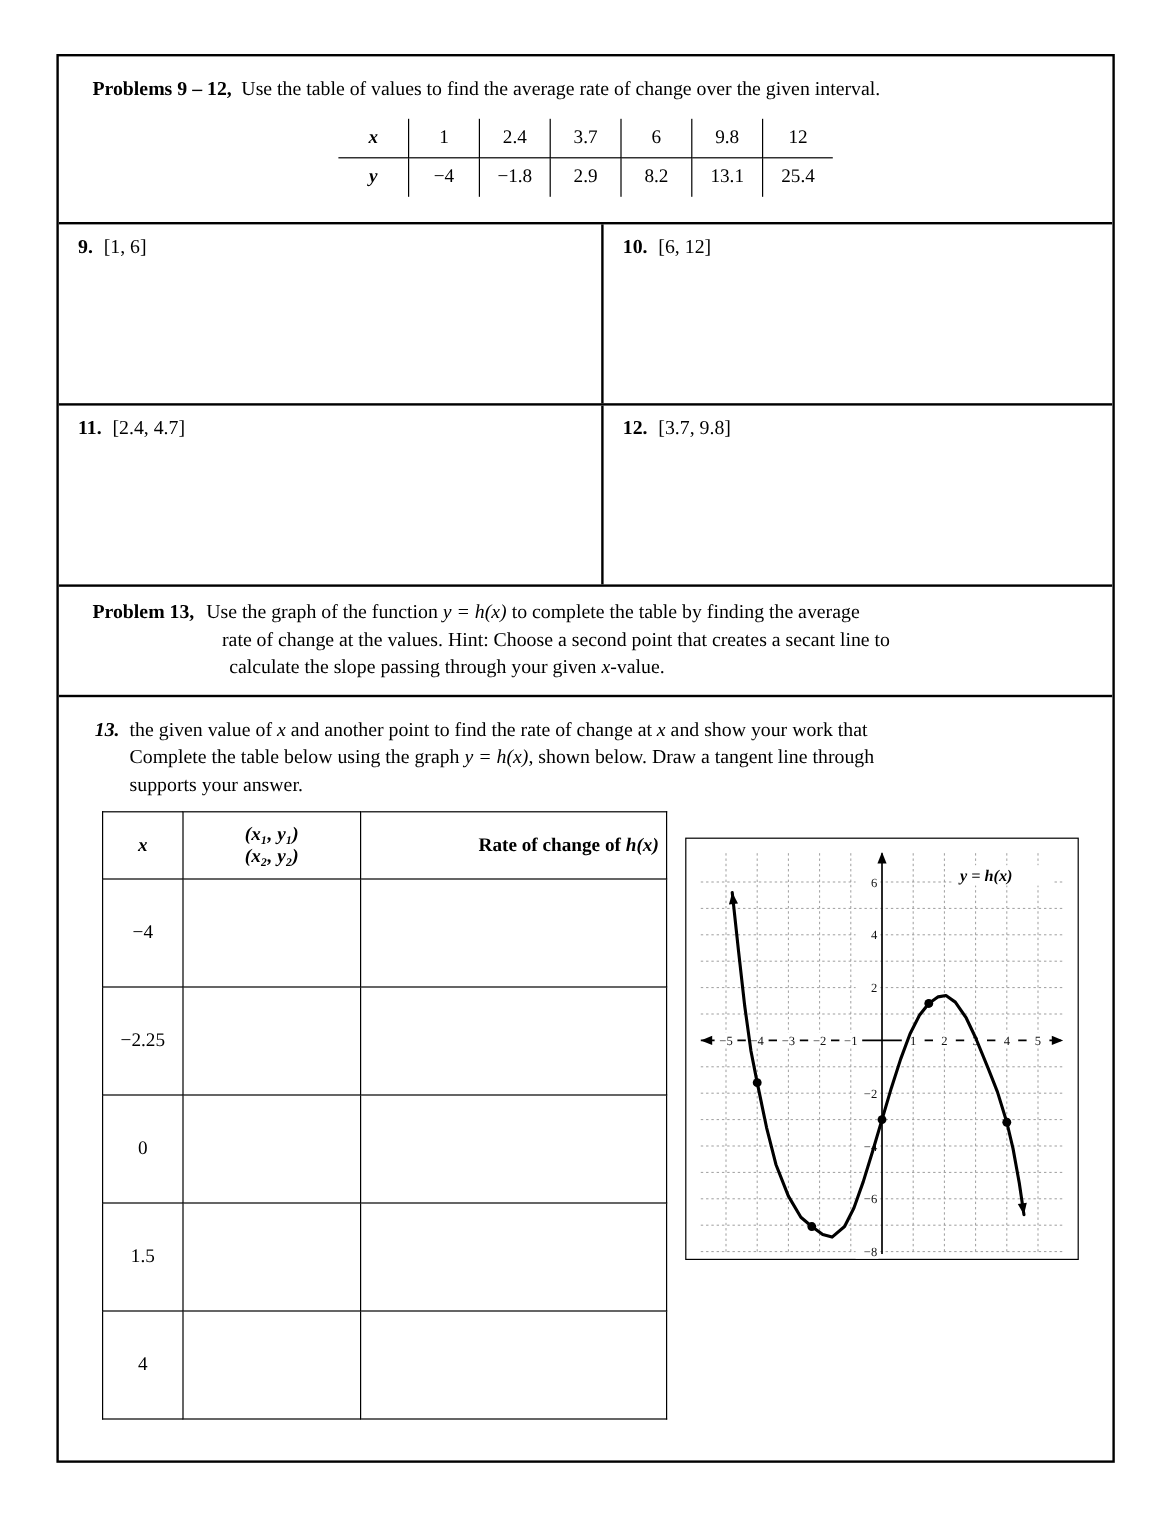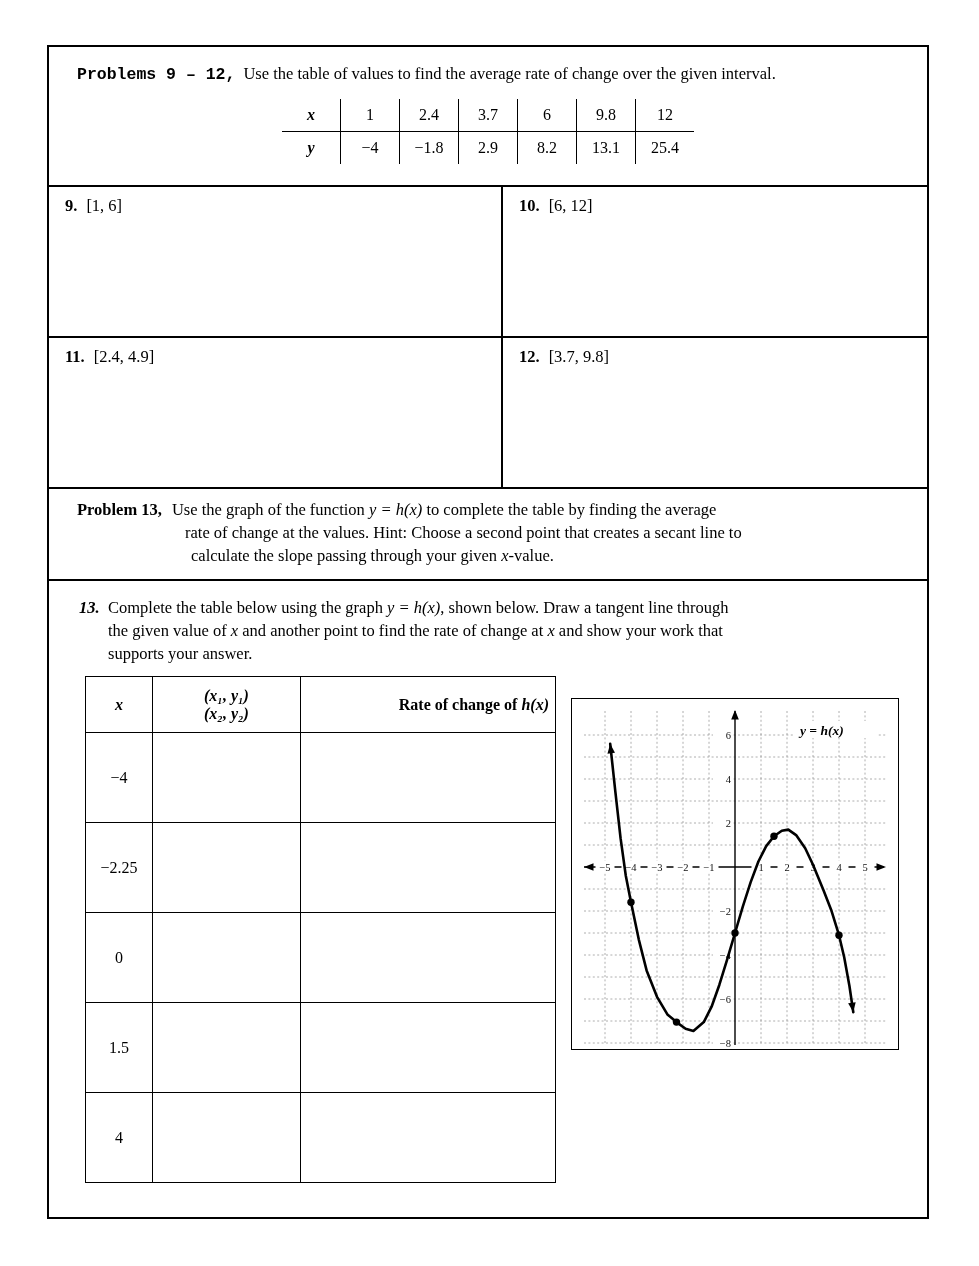--- a/index.html
+++ b/index.html
@@ -4,21 +4,21 @@
 <style>
   html,body { margin:0; padding:0; background:#fff; }
   .page { position:relative; width:979px; height:1266px; background:#fff;
           font-family:"Liberation Serif","DejaVu Serif",serif; color:#000; }
   .sheet { position:absolute; left:47px; top:45px; width:882px; height:1174px;
            border:2.2px solid #000; box-sizing:border-box; background:#fff; overflow:hidden; }
   .b { font-weight:bold; }
   .i { font-style:italic; }
 
   .sec-header { padding:17px 24px 0 28px; font-size:16.5px; }
-  .sec-header .b { margin-right:8px;font-family:Liberation Mono, monospace; }
+  .sec-header .b { margin-right:8px; }
 
   table.values { border-collapse:collapse; margin:15px auto 21px auto; font-size:16px; }
   table.values td { border-right:1.6px solid #000; padding:4px 14px; text-align:center; min-width:30px; height:24px; }
   table.values td:last-child { border-right:none; }
   table.values tr:first-child td { border-bottom:1.6px solid #000; }
   .mathvar { font-style:italic; font-weight:bold; }
 
   .pgrid { border-top:2px solid #000; }
   .prow { display:flex; border-bottom:2px solid #000;gap:28px; }
   .pcell { flex:1; height:149px; padding:9px 12px 0 16px; font-size:16.5px; box-sizing:border-box; }
@@ -87,21 +87,21 @@
       <div class="prow">
         <div class="pcell">
           <span class="pnum">9.</span><span>[1, 6]</span>
         </div>
         <div class="pcell">
           <span class="pnum">10.</span><span>[6, 12]</span>
         </div>
       </div>
       <div class="prow">
         <div class="pcell">
-          <span class="pnum">11.</span><span>[2.4, 4.9]</span>
+          <span class="pnum">11.</span><span>[2.4, 4.7]</span>
         </div>
         <div class="pcell">
           <span class="pnum">12.</span><span>[3.7, 9.8]</span>
         </div>
       </div>
     </div>
 
     <div class="p13h">
       <div>
         <span class="b lbl">Problem 13,</span><span>Use the graph of the function </span><span class="i">y = h(x)</span><span> to complete the table by finding the average</span>
@@ -109,24 +109,24 @@
       <div class="ind1">rate of change at the values. Hint:  Choose a second point that creates a secant line to</div>
       <div class="ind2">
         <span>calculate the slope passing through your given </span><span class="i">x</span><span>-value.</span>
       </div>
     </div>
 
     <div class="item13">
       <div class="num">13.</div>
       <div class="body">
         <div>
+          <span>the given value of </span><span class="i">x</span><span> and another point to find the rate of change at </span><span class="i">x</span><span> and show your work that</span>
+        </div>
+        <div>
           <span>Complete the table below using the graph </span><span class="i">y = h(x)</span><span>, shown below.  Draw a tangent line through</span>
-        </div>
-        <div>
-          <span>the given value of </span><span class="i">x</span><span> and another point to find the rate of change at </span><span class="i">x</span><span> and show your work that</span>
         </div>
         <div>supports your answer.</div>
       </div>
     </div>
 
     <div class="work">
       <table class="t13">
         <tbody>
             <tr class="thead">
           <td class="c1"><span class="mathvar">x</span></td>

